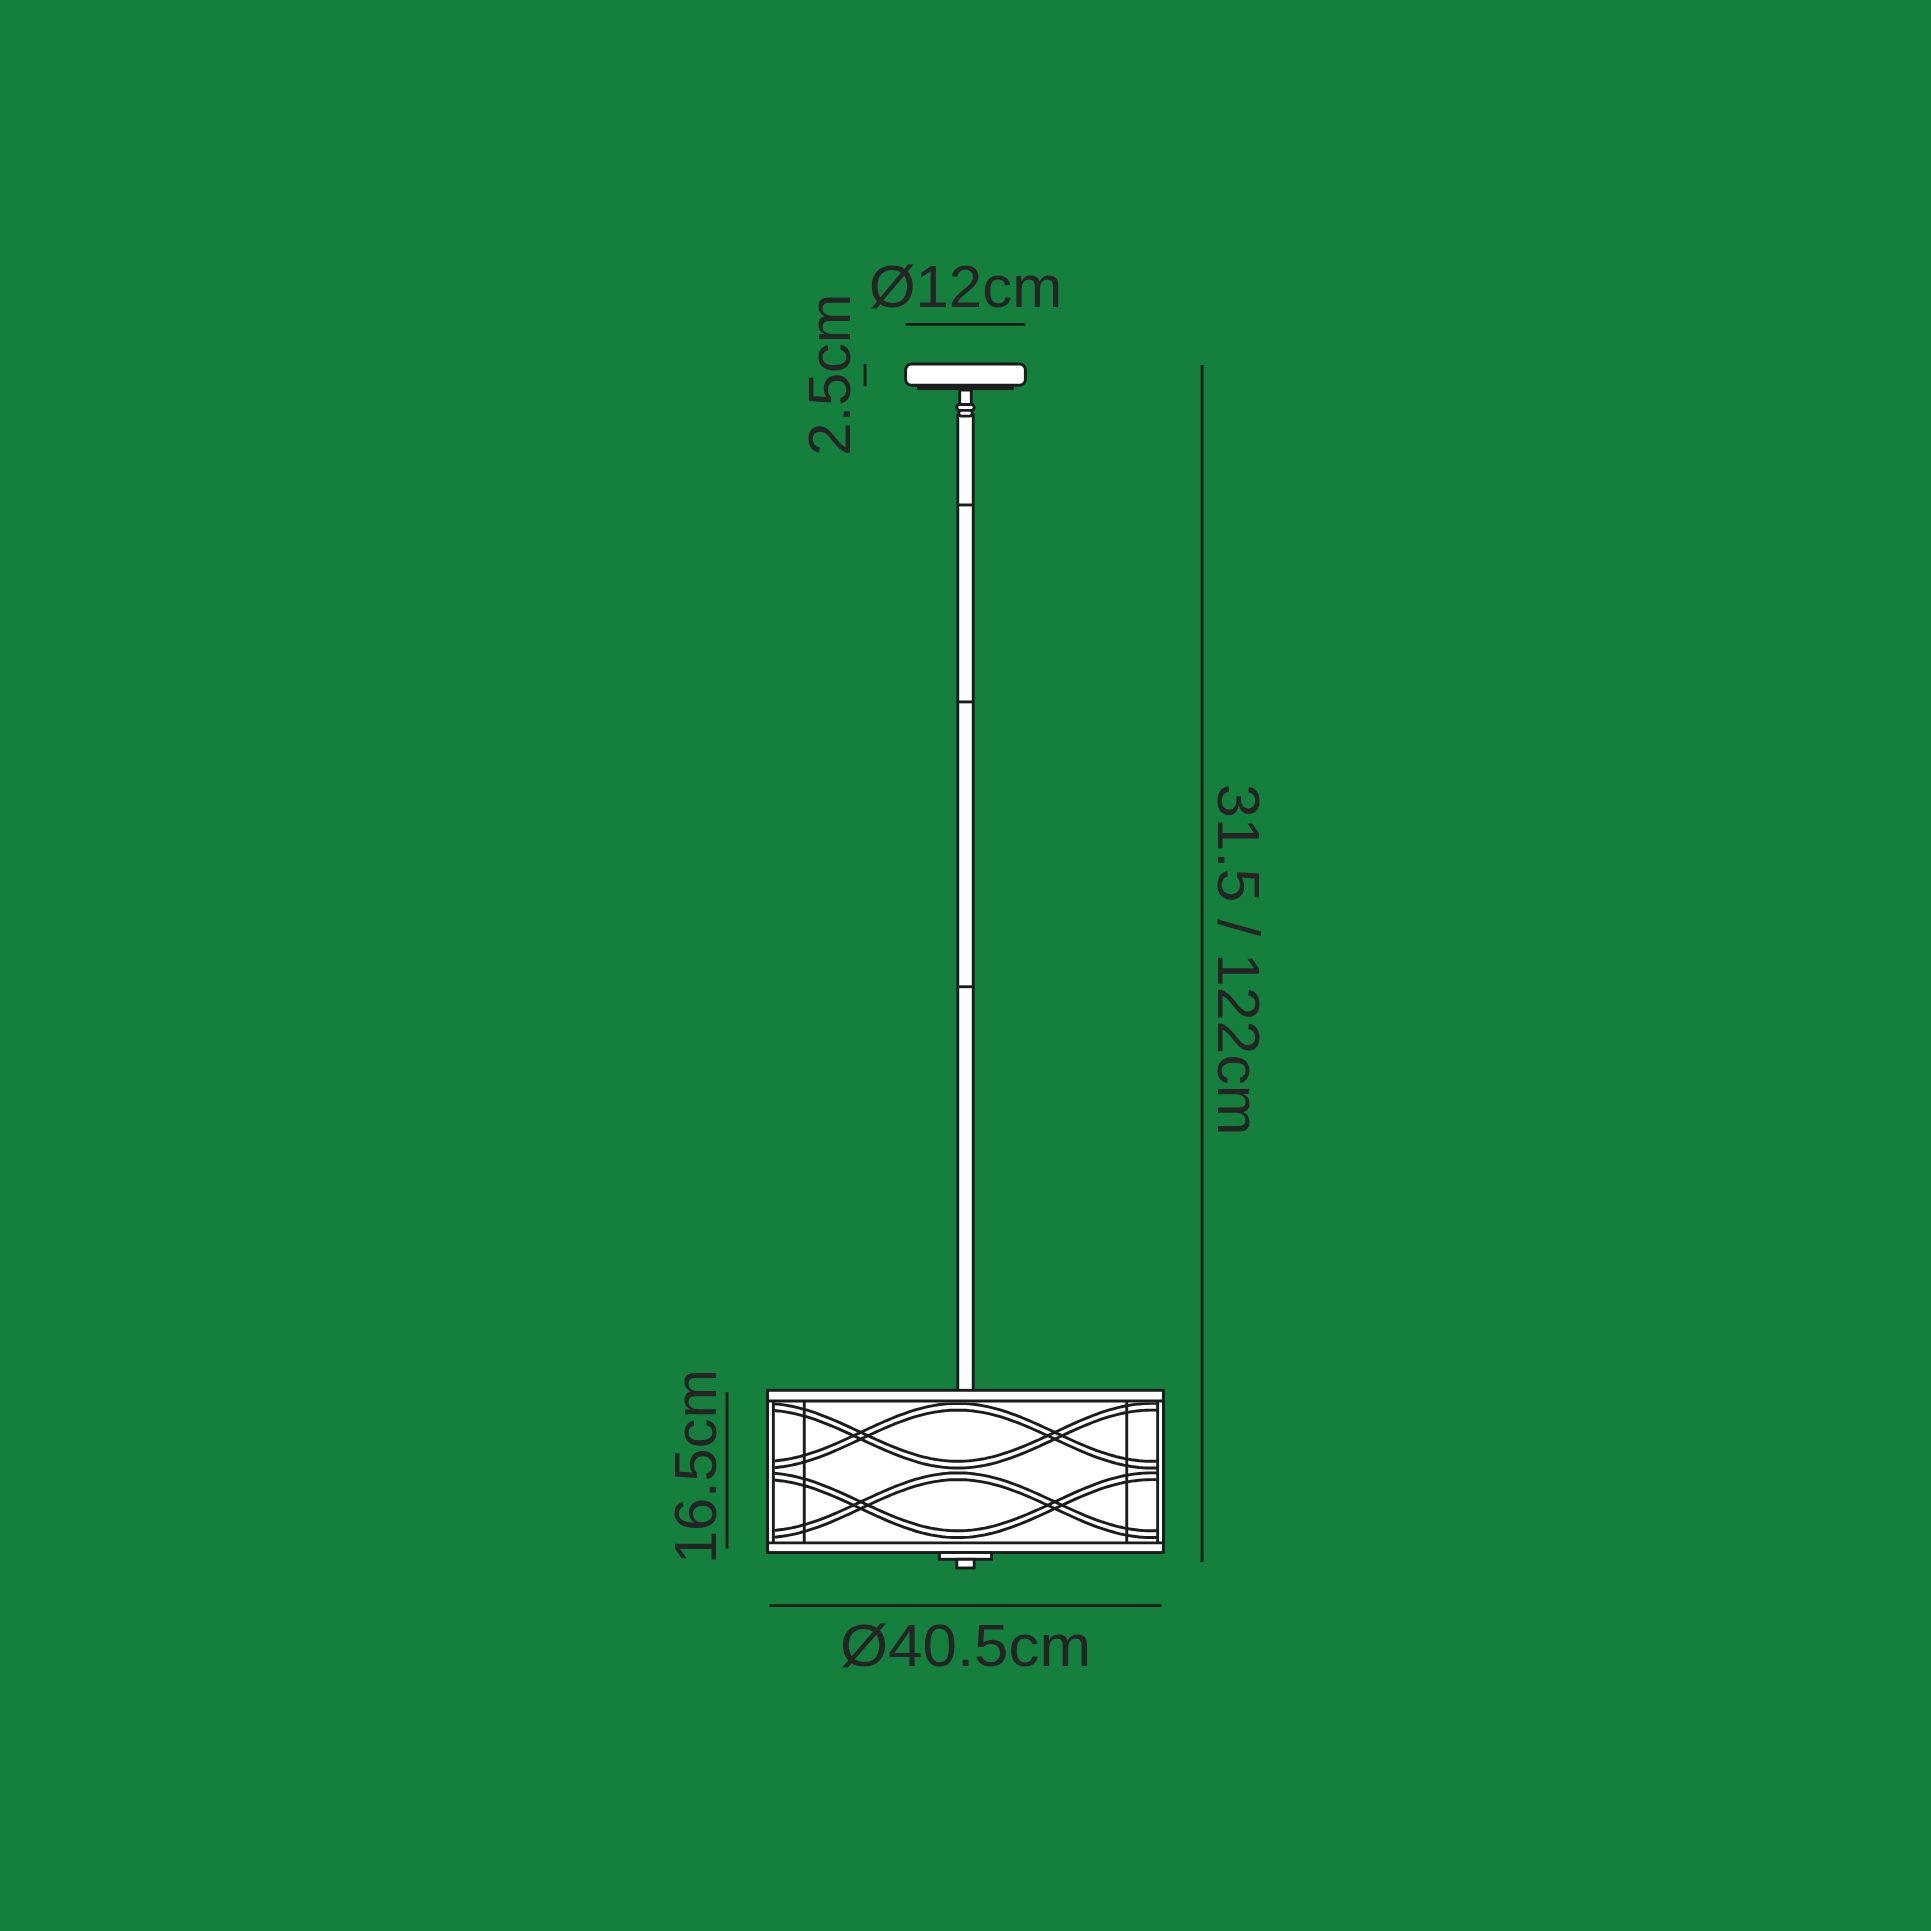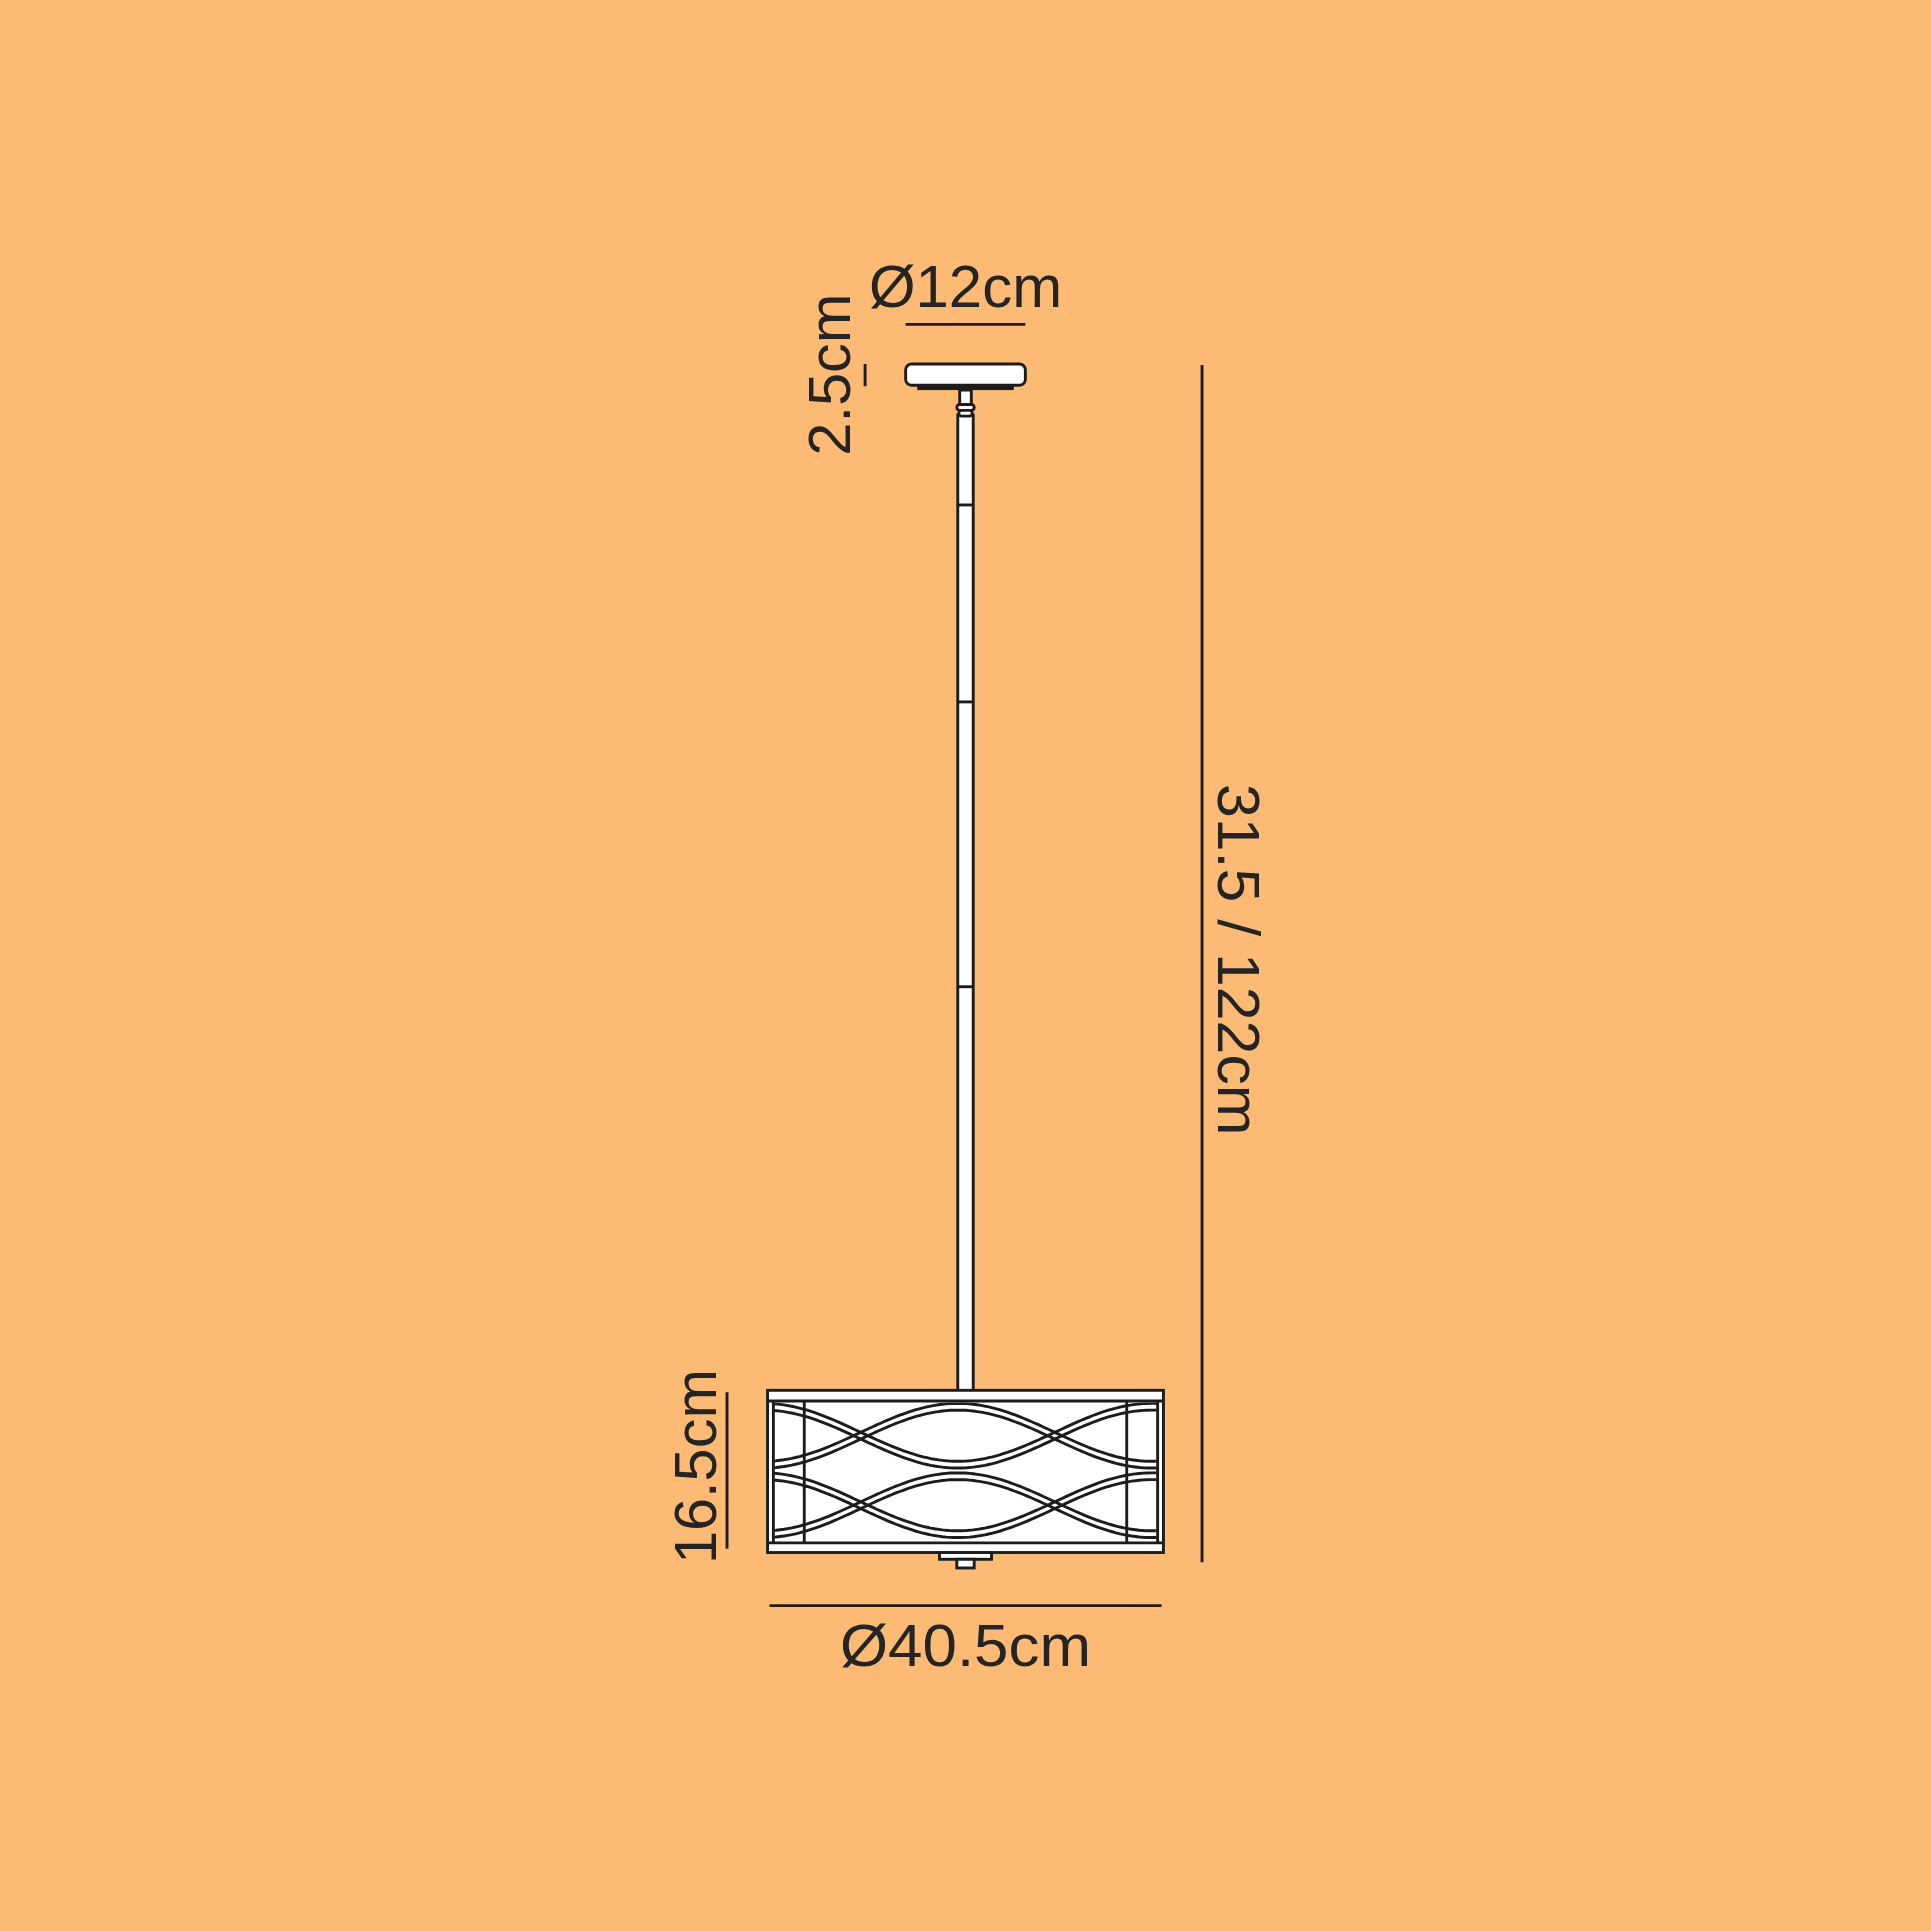--- a/index.html
+++ b/index.html
@@ -1,19 +1,19 @@
 <!DOCTYPE html>
 <html><head>
 <meta charset="utf-8">
 <style>
   html,body{margin:0;padding:0;background:#ffffff;}
   .canvas{
     position:relative;
     width:1931px;height:1931px;
-    background:#fdba74;
+    background:#15803d;
     font-family:"Liberation Sans","DejaVu Sans",sans-serif;
     overflow:hidden;
     text-decoration:underline;
   }
   svg{position:absolute;left:0;top:0;}
   .stroke{fill:none;stroke:#1c1c1c;stroke-width:3;}
   .stroke-white{fill:#ffffff;stroke:#1c1c1c;stroke-width:3;}
   .fill-dark{fill:#1c1c1c;stroke:none;}
   .dim{fill:none;stroke:#1c1c1c;stroke-width:3;}
   .wave{fill:none;stroke:#1c1c1c;stroke-width:3;}

